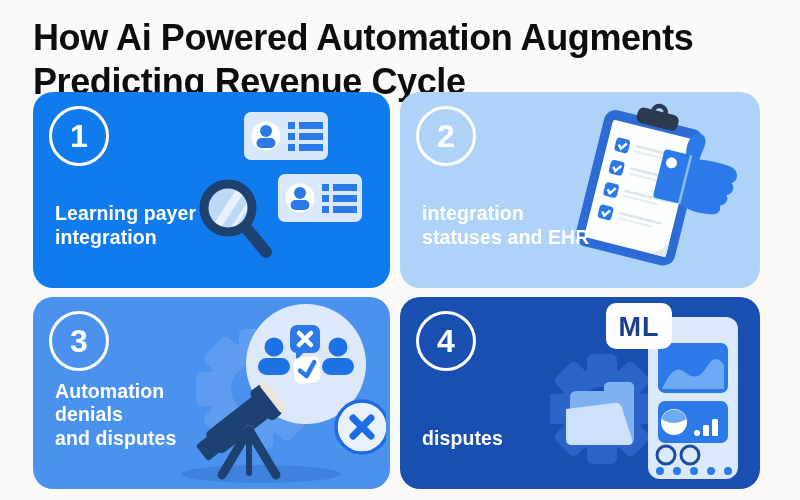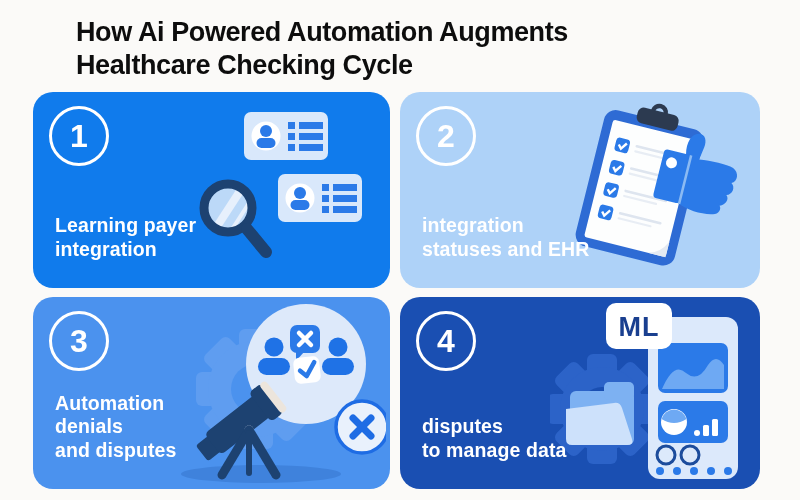--- a/index.html
+++ b/index.html
@@ -5,55 +5,55 @@
   html,body{margin:0;padding:0;}
   body{
     width:800px;height:500px;
     background:#fbfaf8;
     font-family:"Liberation Sans", sans-serif;
     position:relative;overflow:hidden;
   }
   .page{position:absolute;inset:0;}
   .title{
     position:absolute;left:33px;top:16px;
-    font-size:27px;font-weight:700;color:#0d0d0d;
-    line-height:1.23;letter-spacing:-0.4px;margin-left:43px;
+    font-size:36px;font-weight:700;color:#0d0d0d;
+    line-height:1.23;letter-spacing:-0.4px;
   }
   .card{
     position:absolute;border-radius:20px;overflow:hidden;
   }
   .card-1{left:33px;top:92px;width:357px;height:196px;}
   .card-2{left:400px;top:92px;width:360px;height:196px;}
   .card-3{left:33px;top:297px;width:357px;height:192px;}
   .card-4{left:400px;top:297px;width:360px;height:192px;}
   .num-circle{
     position:absolute;top:14px;left:16px;width:54px;height:54px;
     border:3px solid #ffffff;border-radius:50%;
     display:flex;align-items:center;justify-content:center;
     color:#ffffff;font-size:32px;font-weight:700;
   }
   .caption{
-    position:absolute;left:22px;bottom:26px;
+    position:absolute;left:22px;bottom:38px;
     color:#ffffff;font-size:19.5px;font-weight:700;line-height:1.22;
     letter-spacing:0.1px;
   }
   .icon{position:absolute;}
   .icon-1{top:14px;right:24px;width:180px;height:165px;}
   .icon-2{top:4px;right:12px;width:190px;height:180px;}
   .icon-3{bottom:0px;right:4px;width:230px;height:190px;}
   .icon-4{top:6px;right:10px;width:200px;height:185px;}
 </style>
 </head>
 <body style="background: rgb(251, 250, 248);">
 
 <div class="page">
 
   <div class="title">
     <div>How Ai Powered Automation Augments</div>
-    <div>Healthcare Checking Cycle</div>
+    <div>Predicting Revenue Cycle</div>
   </div>
 
   <div class="card card-1" style="background: rgb(16, 123, 236);">
     <div class="num-circle">
       <span>1</span>
     </div>
     <svg class="icon icon-1" viewBox="0 0 180 165">
       <defs>
           <clipPath id="lens1">
             <circle cx="42" cy="102" r="24"></circle>
@@ -256,17 +256,16 @@
         <path d="M2,18 L50,12 Q56,11 58,17 L68,48 Q70,54 63,54 L8,54 Q2,54 2,48 Z" fill="#cde1fb"></path>
       </g>
 
       <g>
         <rect x="56" y="0" width="66" height="46" rx="10" fill="#ffffff"></rect>
         <text x="89" y="33" text-anchor="middle" font-family="Liberation Sans, sans-serif" font-size="27" font-weight="bold" fill="#1a3f8f" letter-spacing="1">ML</text>
       </g>
     </svg>
     <div class="caption">
       <div>disputes</div>
-      <div>to manage data</div>
     </div>
   </div>
 
 </div>
 
 </body></html>

